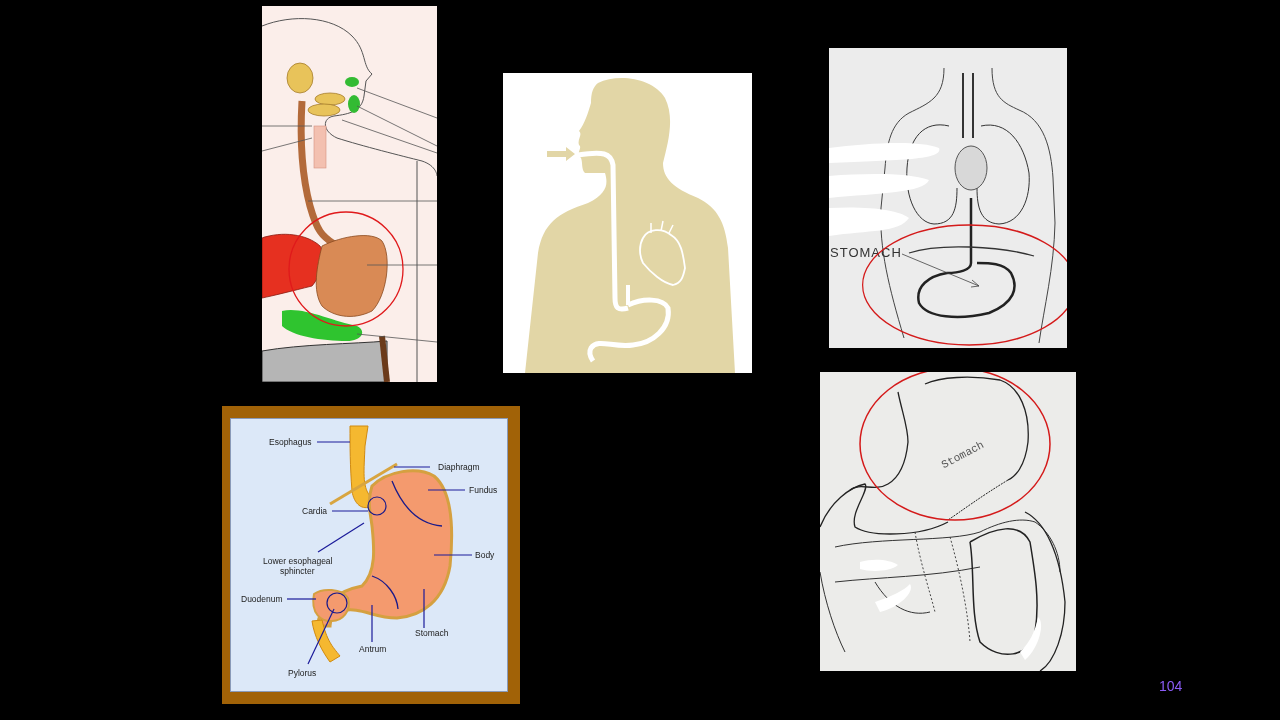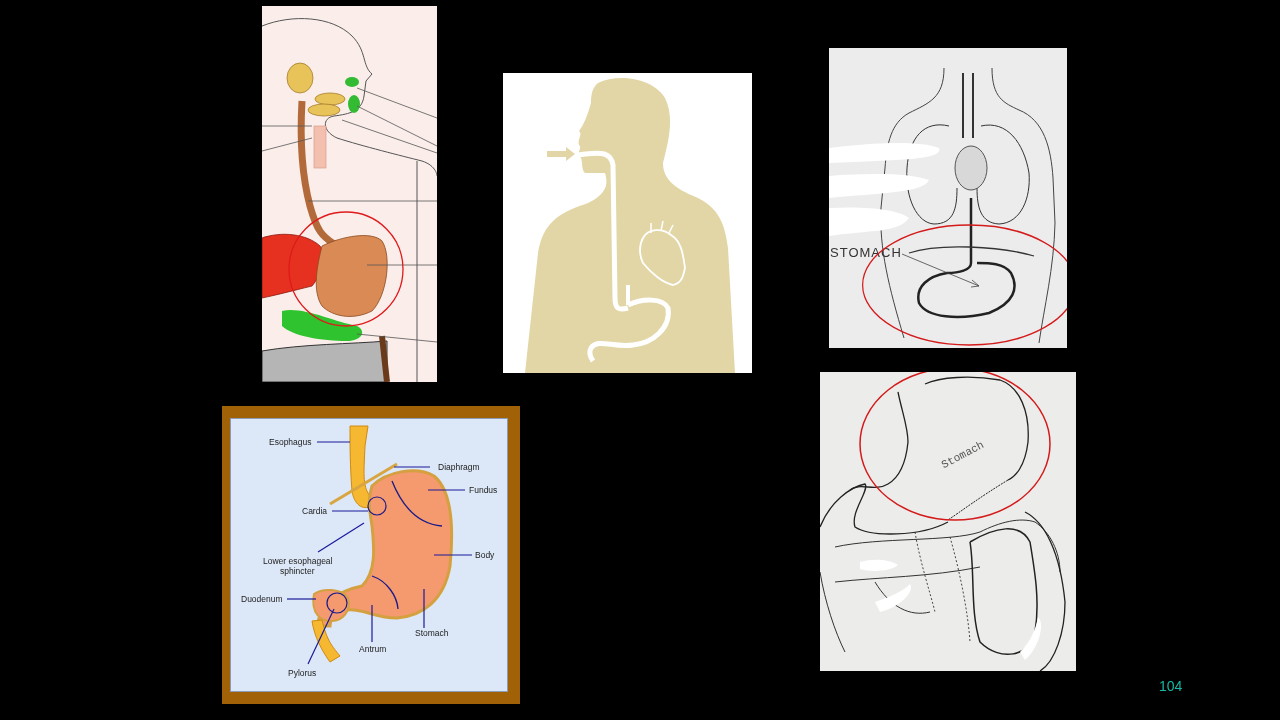--- a/index.html
+++ b/index.html
@@ -1,18 +1,18 @@
 <!DOCTYPE html>
 <html><head>
 <meta charset="utf-8">
 <style>
   html,body{margin:0;padding:0;}
   body{width:1280px;height:720px;background:#000;position:relative;overflow:hidden;font-family:"Liberation Sans",sans-serif;}
   .panel{position:absolute;overflow:hidden;}
-  .slide-number{position:absolute;left:1159px;top:678px;color:#14b8a6;font-size:14px;font-family:"Liberation Sans",sans-serif;}
+  .slide-number{position:absolute;left:1159px;top:678px;color:#8b5cf6;font-size:14px;font-family:"Liberation Sans",sans-serif;}
   svg text{font-family:"Liberation Sans",sans-serif;}
   .mono{font-family:"Liberation Mono",monospace;}
 </style>
 </head>
 <body>
 
 <div class="panel" style="left:262px;top:6px;width:175px;height:376px;background:#fbeeea;">
   <svg width="175" height="376" viewBox="0 0 175 376">
 
     <path d="M0,20 C30,8 70,10 90,30 C105,45 100,60 110,68 L104,75 L102,90 C100,105 88,108 72,110 C60,112 60,125 75,132 C100,140 140,150 160,155 C175,160 175,170 175,170" fill="none" stroke="#555" stroke-width="1"></path>

